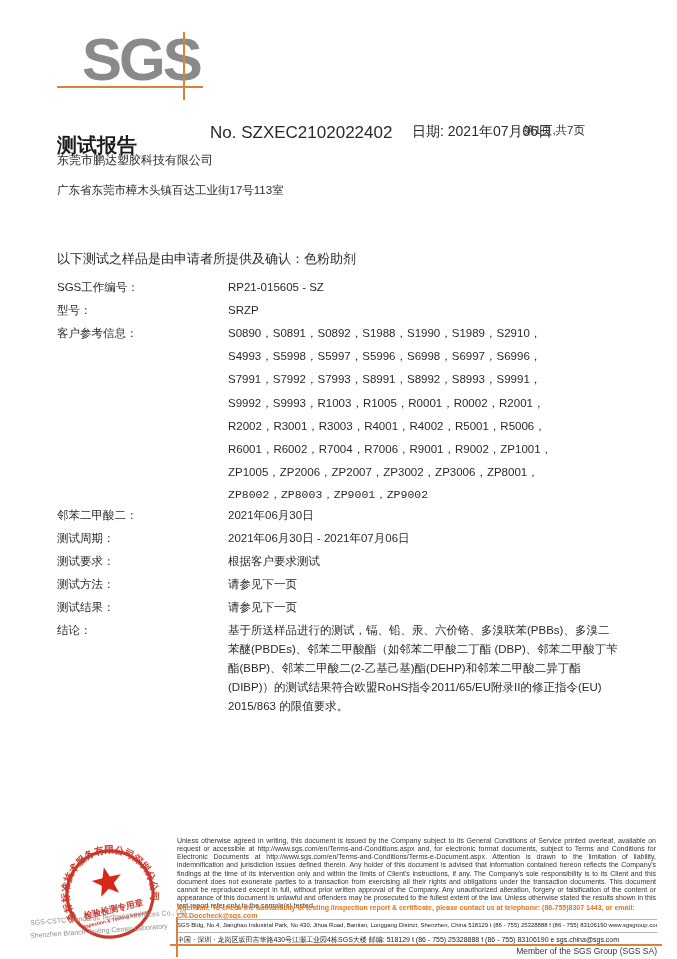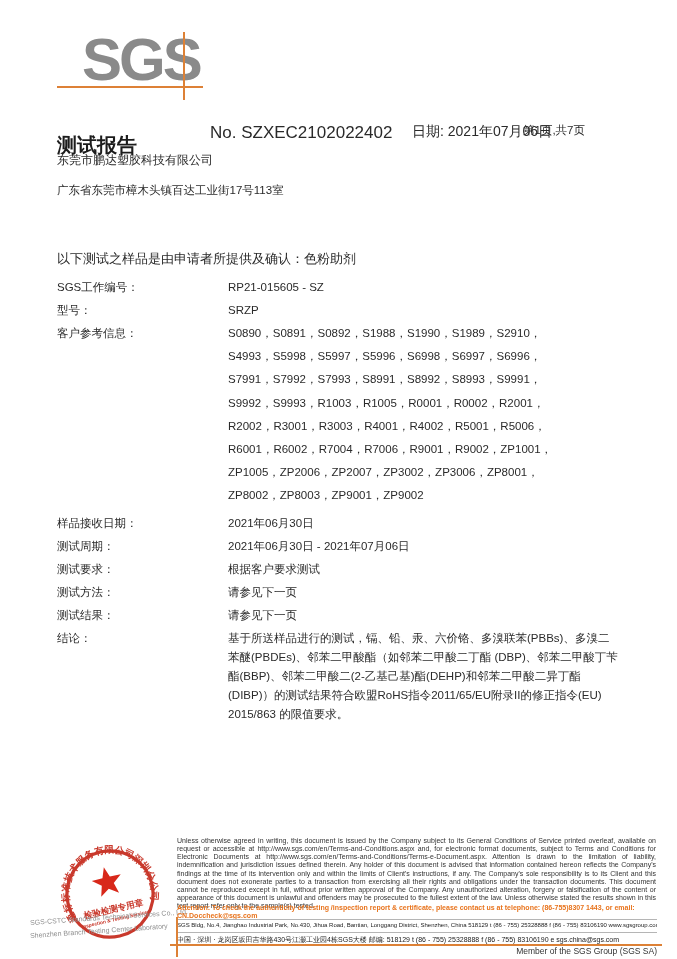--- a/index.html
+++ b/index.html
@@ -22,23 +22,23 @@
   .applicant-name    { position:absolute; left:57px; top:152px; font-size:12px; }
   .applicant-address { position:absolute; left:57px; top:183px; font-size:11.5px; }
 
   .statement { position:absolute; left:57px; top:250px; font-size:13px; }
 
   
   .fields { position:absolute; left:57px; top:281px; width:563px; font-size:11.5px; line-height:12px; }
   .row { display:flex; margin-bottom:11px; }
   .row .label { width:171px; flex:none; }
   .row .value { flex:1; }
-  .ref-lines { margin-bottom:16px; }
+  .ref-lines { margin-bottom:8px; }
   .ref-line { height:23.2px; }
-  .ref-line:last-child { height:12px; }
+  .ref-line:last-child { height:12px;font-family:Liberation Mono, monospace; }
   .conclusion .value { line-height:19px; margin-top:-3px; }
 
   
   .stamp { position:absolute; left:55px; top:839px; width:110px; height:110px;
            transform:rotate(-13deg); }
   .stamp-company { position:absolute; left:30px; font-size:7px; color:#8f8f8f;
                    white-space:nowrap; transform:rotate(-4deg); transform-origin:left center; }
   .stamp-company.l1 { top:919px; }
   .stamp-company.l2 { top:932px; }
 
@@ -92,21 +92,21 @@
         <div class="ref-line">S4993，S5998，S5997，S5996，S6998，S6997，S6996，</div>
         <div class="ref-line">S7991，S7992，S7993，S8991，S8992，S8993，S9991，</div>
         <div class="ref-line">S9992，S9993，R1003，R1005，R0001，R0002，R2001，</div>
         <div class="ref-line">R2002，R3001，R3003，R4001，R4002，R5001，R5006，</div>
         <div class="ref-line">R6001，R6002，R7004，R7006，R9001，R9002，ZP1001，</div>
         <div class="ref-line">ZP1005，ZP2006，ZP2007，ZP3002，ZP3006，ZP8001，</div>
         <div class="ref-line">ZP8002，ZP8003，ZP9001，ZP9002</div>
       </div>
     </div>
     <div class="row">
-      <div class="label">样品接收日期：</div>
+      <div class="label">邻苯二甲酸二：</div>
       <div class="value">2021年06月30日</div>
     </div>
     <div class="row">
       <div class="label">测试周期：</div>
       <div class="value">2021年06月30日 - 2021年07月06日</div>
     </div>
     <div class="row">
       <div class="label">测试要求：</div>
       <div class="value">根据客户要求测试</div>
     </div>

